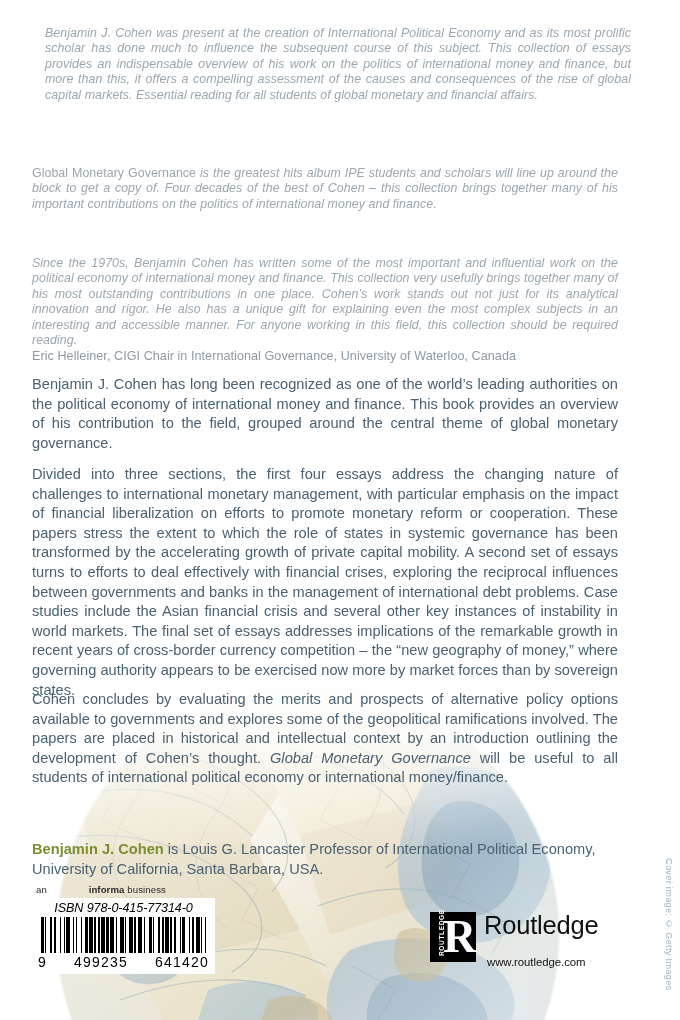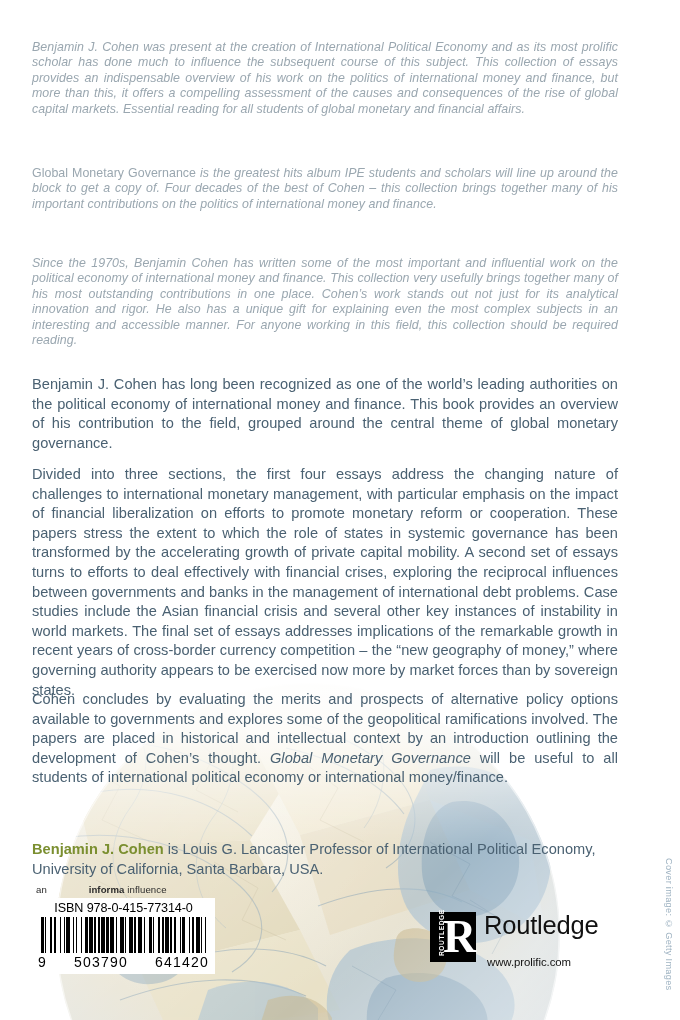--- a/index.html
+++ b/index.html
@@ -113,20 +113,21 @@
     box-sizing: border-box;
     padding: 0;
   }
   #isbn-text {
     text-align: center;
     font-size: 12.6px;
     color: #000;
     margin-top: 3px;
     letter-spacing: -0.1px;
     font-family: "Liberation Sans", sans-serif;
+    font-style: italic;
   }
   #barcode-bars {
     height: 36px;
     margin: 2px 9px 0 9px;
     display: flex;
     align-items: stretch;
   }
   #barcode-bars span {
     display: block;
     height: 100%;
@@ -313,42 +314,43 @@
 
   <rect x="0" y="660" width="680" height="190" fill="url(#fadeTop)"></rect>
   <rect x="0" y="0" width="680" height="665" fill="#ffffff"></rect>
 
   <rect x="0" y="660" width="34" height="360" fill="#ffffff" opacity="0.55"></rect>
   <rect x="608" y="660" width="72" height="360" fill="#ffffff" opacity="0.80"></rect>
 </svg>
 
 <div id="content">
 
-  <div class="blurb-block" style="top:40px;">
+  <div class="blurb-block" style="top:26px;margin-left:13px;">
     <p class="blurb-quote">Benjamin J. Cohen was present at the creation of International Political Economy and as its most prolific scholar has done much to influence the subsequent course of this subject. This collection of essays provides an indispensable overview of his work on the politics of international money and finance, but more than this, it offers a compelling assessment of the causes and consequences of the rise of global capital markets. Essential reading for all students of global monetary and financial affairs.</p>
   </div>
 
   <div class="blurb-block" style="top:166px;">
     <p class="blurb-quote"><span style="font-style: normal;">Global Monetary Governance</span><span> is the greatest hits album IPE students and scholars will line up around the block to get a copy of.  Four decades of the best of Cohen – this collection brings together many of his important contributions on the politics of international money and finance.</span></p>
   </div>
 
   <div class="blurb-block" style="top:256px;">
     <p class="blurb-quote">Since the 1970s, Benjamin Cohen has written some of the most important and influential work on the political economy of international money and finance. This collection very usefully brings together many of his most outstanding contributions in one place.  Cohen’s work stands out not just for its analytical innovation and rigor. He also has a unique gift for explaining even the most complex subjects in an interesting and accessible manner. For anyone working in this field, this collection should be required reading.</p>
+    <p class="blurb-attrib">Eric Helleiner, CIGI Chair in International Governance, University of Waterloo, Canada</p>
   </div>
 
   <p class="body-para" style="top:375px;">Benjamin J. Cohen has long been recognized as one of the world’s leading authorities on the political economy of international money and finance. This book provides an overview of his contribution to the field, grouped around the central theme of global monetary governance.</p>
 
   <p class="body-para" style="top:465px;">Divided into three sections, the first four essays address the changing nature of challenges to international monetary management, with particular emphasis on the impact of financial liberalization on efforts to promote monetary reform or cooperation. These papers stress the extent to which the role of states in systemic governance has been transformed by the accelerating growth of private capital mobility. A second set of essays turns to efforts to deal effectively with financial crises, exploring the reciprocal influences between governments and banks in the management of international debt problems. Case studies include the Asian financial crisis and several other key instances of instability in world markets. The final set of essays addresses implications of the remarkable growth in recent years of cross-border currency competition – the “new geography of money,” where governing authority appears to be exercised now more by market forces than by sovereign states.</p>
 
   <p class="body-para" style="top:690px;"><span>Cohen concludes by evaluating the merits and prospects of alternative policy options available to governments and explores some of the geopolitical ramifications involved. The papers are placed in historical and intellectual context by an introduction outlining the development of Cohen’s thought. </span><i>Global Monetary Governance</i><span> will be useful to all students of international political economy or international money/finance.</span></p>
 
   <p id="author-bio" style="top:808px;margin-top:32px;"><span class="author-name">Benjamin J. Cohen</span><span> is Louis G. Lancaster Professor of International Political Economy, University of California, Santa Barbara, USA.</span></p>
 
 
-  <div id="informa-line" style="top:884px;"><span>an </span><b>informa</b><span> influence</span></div>
+  <div id="informa-line" style="top:884px;"><span>an </span><b>informa</b><span> business</span></div>
 
   <div id="barcode-box">
     <div id="isbn-text">ISBN 978-0-415-77314-0</div>
     <div id="barcode-bars">
         <span style="width: 2.68px; background: rgb(0, 0, 0);"></span>
         <span style="width: 1.34px; background: rgb(255, 255, 255);"></span>
         <span style="width: 1.34px; background: rgb(0, 0, 0);"></span>
         <span style="width: 4.02px; background: rgb(255, 255, 255);"></span>
         <span style="width: 1.34px; background: rgb(0, 0, 0);"></span>
         <span style="width: 2.68px; background: rgb(255, 255, 255);"></span>
@@ -417,29 +419,29 @@
         <span style="width: 2.68px; background: rgb(0, 0, 0);"></span>
         <span style="width: 1.34px; background: rgb(255, 255, 255);"></span>
         <span style="width: 4.02px; background: rgb(0, 0, 0);"></span>
         <span style="width: 1.34px; background: rgb(255, 255, 255);"></span>
         <span style="width: 1.34px; background: rgb(0, 0, 0);"></span>
         <span style="width: 2.68px; background: rgb(255, 255, 255);"></span>
         <span style="width: 1.34px; background: rgb(0, 0, 0);"></span>
       </div>
     <div id="barcode-digits">
       <span>9</span>
-      <span>503790</span>
+      <span>499235</span>
       <span>641420</span>
     </div>
   </div>
 
   <div id="routledge-logo">
     <div id="rl-mark">
       <div id="rl-vertical">ROUTLEDGE</div>
       <div id="rl-r">R</div>
     </div>
     <div id="rl-name">Routledge</div>
-    <div id="rl-url">www.prolific.com</div>
+    <div id="rl-url">www.routledge.com</div>
   </div>
 
   <div id="cover-credit">Cover image: © Getty Images</div>
 
 </div>
 
 </body></html>

